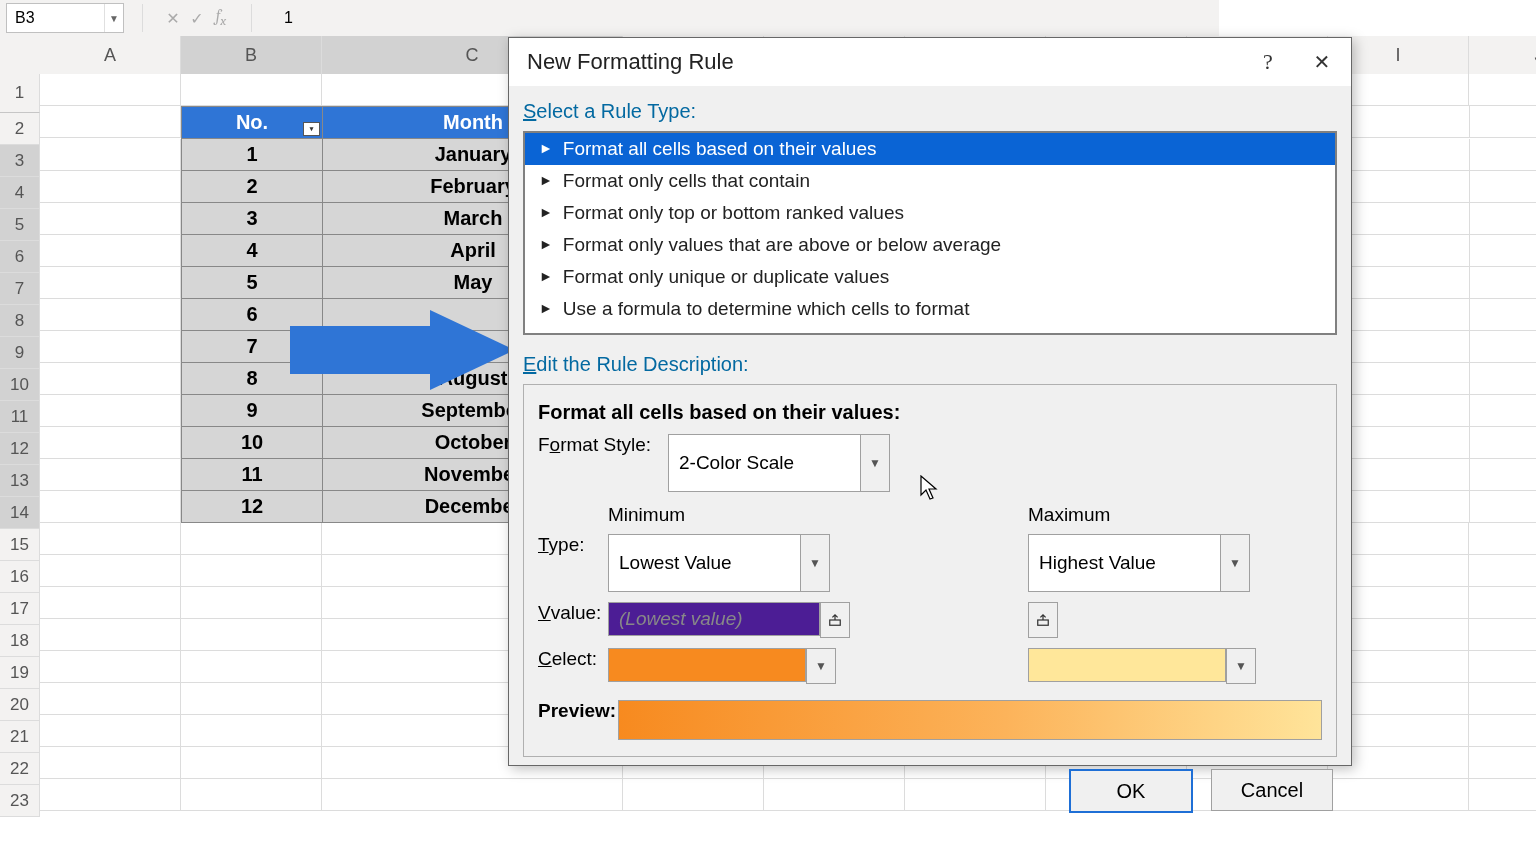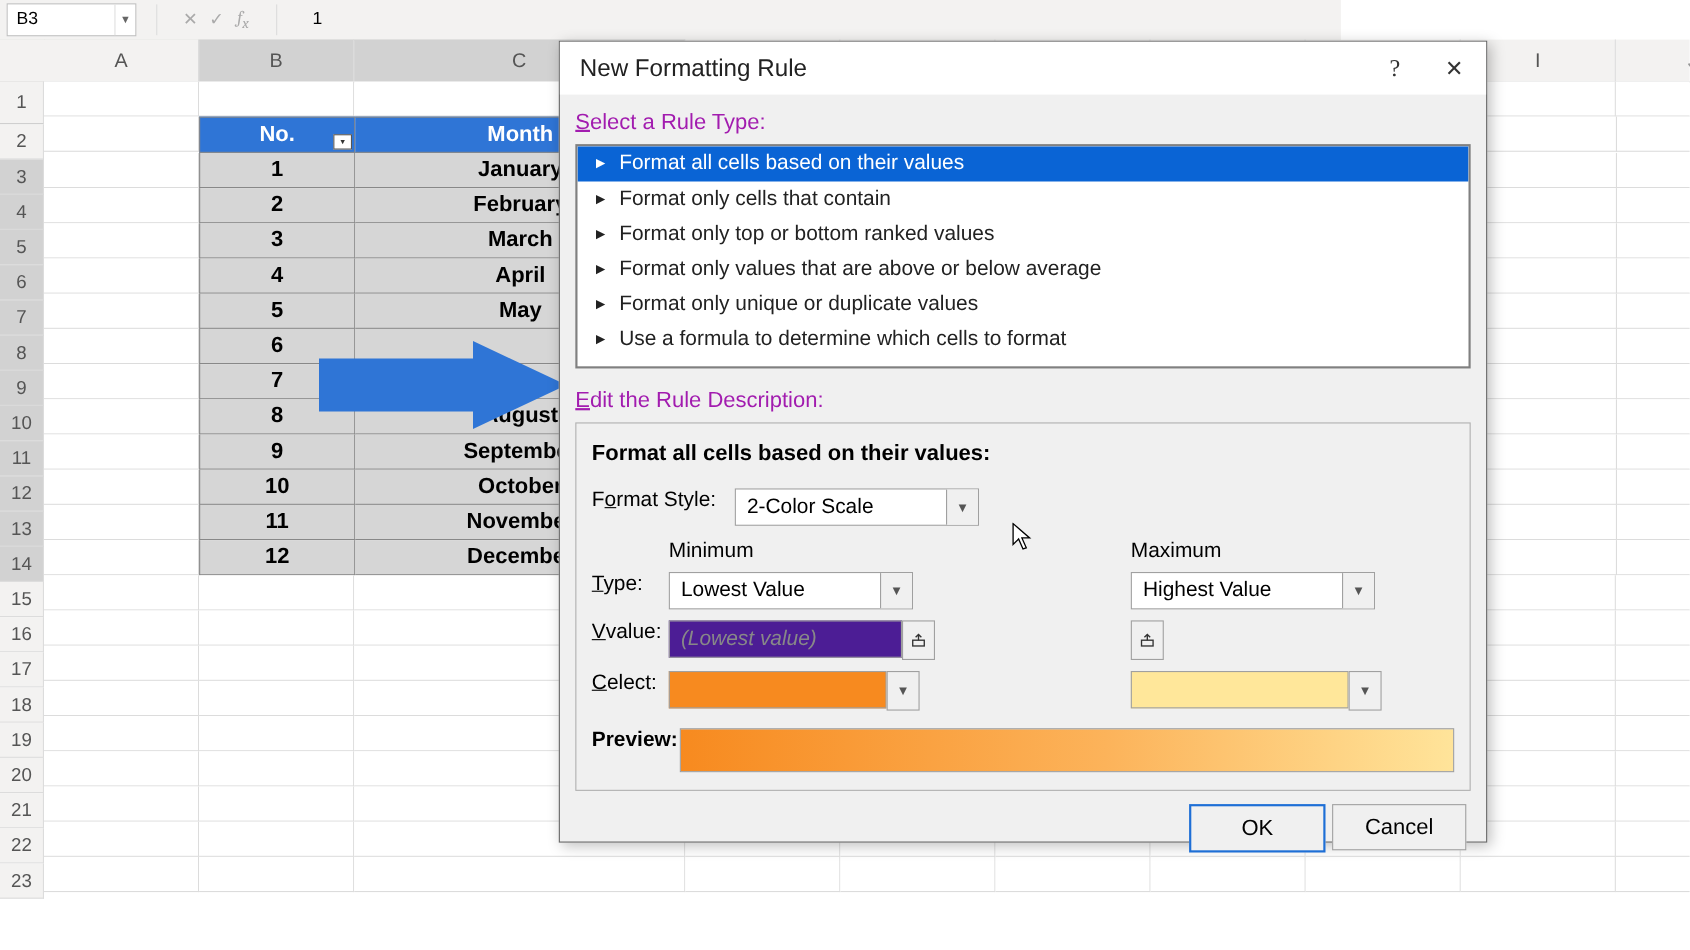--- a/index.html
+++ b/index.html
@@ -37,45 +37,45 @@
 .tblcell.first{border-left:1px solid #888 !important}
 
 .arrow{position:absolute;left:290px;top:310px;z-index:5}
 
 .dialog{position:absolute;left:508px;top:37px;width:842px;height:727px;background:#f0f0f0;border:1px solid #676767;box-shadow:3px 3px 12px rgba(0,0,0,0.25);z-index:10}
 .dlg-title{height:48px;background:#fff;display:flex;align-items:center;padding:0 18px;font-size:22px;color:#222}
 .dlg-close,.dlg-help{position:absolute;top:0;height:48px;width:50px;display:flex;align-items:center;justify-content:center;font-size:22px;color:#333}
 .dlg-help{right:58px;font-family:"Segoe UI",serif}
 .dlg-close{right:4px;font-size:20px}
 .dlg-body{padding:10px 14px}
-.dlg-label{font-size:20px;color:#a21caf;margin:4px 0 8px 0}
+.dlg-label{font-size:20px;color:#0369a1;margin:4px 0 8px 0}
 .dlg-label u{text-decoration:underline}
 .rulelist{border:2px solid #808080;background:#fff;height:200px;overflow:hidden}
 .rulelist .ritem{height:32px;display:flex;align-items:center;font-size:19px;color:#222;padding-left:14px}
 .rulelist .ritem.sel{background:#0a64d5;color:#fff}
 .rulelist .arrowmark{margin-right:10px;font-size:14px;position:relative;top:-1px}
 
 .editsect{margin-top:18px}
 .descbox{border:1px solid #b0b0b0;padding:16px 14px 16px 14px;margin-top:6px}
-.descbox .bold{font-weight:700;font-size:20px;margin-bottom:20px}
+.descbox .bold{font-weight:700;font-size:20px;margin-bottom:10px}
 .frow{display:flex;align-items:flex-start;margin-bottom:10px;font-size:19px}
 .flabel{width:70px}
 .flabel2{width:70px}
-.combo{border:1px solid #a0a0a0;background:#fff;height:32px;display:flex;align-items:center;padding:0 10px;position:relative;font-size:19px}
+.combo{border:1px solid #a0a0a0;background:#fff;height:32px;display:flex;align-items:center;padding:12px 10px;position:relative;font-size:19px}
 .combo .dd{position:absolute;right:0;top:0;width:28px;height:100%;border-left:1px solid #a0a0a0;background:#f0f0f0;display:flex;align-items:center;justify-content:center;font-size:12px;color:#555}
 .col-pair{display:flex}
 .col-block{flex:0 0 auto}
 .minmax-hdr{font-size:19px;margin:2px 0 8px 70px}
 .inp{border:1px solid #a0a0a0;background:#4c1d95;height:32px;width:190px;display:flex;align-items:center;padding:0 10px;font-size:19px;color:#888;font-style:italic;position:relative}
 .pickbtn{width:28px;height:34px;border:1px solid #a0a0a0;background:#f0f0f0;display:flex;align-items:center;justify-content:center;margin-left:0}
 .pickbtn svg{width:14px;height:14px}
 .colorbox{height:32px;border:1px solid #a0a0a0}
 .dd-only{width:28px;height:34px;border:1px solid #a0a0a0;background:#f0f0f0;display:flex;align-items:center;justify-content:center;font-size:12px;color:#555;margin-left:0}
 .preview-grad{height:38px;border:1px solid #a0a0a0;background:linear-gradient(90deg,#f78a1f 0%,#fcb35a 55%,#ffe49a 100%)}
-.btnrow{display:flex;justify-content:flex-end;gap:6px;margin-top:12px;padding-right:4px}
+.btnrow{display:flex;justify-content:flex-end;gap:18px;margin-top:12px;padding-right:4px}
 .btn{width:120px;height:40px;border:1px solid #a0a0a0;background:#f0f0f0;display:flex;align-items:center;justify-content:center;font-size:20px}
 .btn.primary{border:2px solid #1e6fd6}
 
 .cursor{position:absolute;left:920px;top:475px;z-index:20;font-size:20px;color:#000;pointer-events:none}
 </style>
 </head>
 <body>
 
 <div class="formula-bar">
   <div class="namebox">

